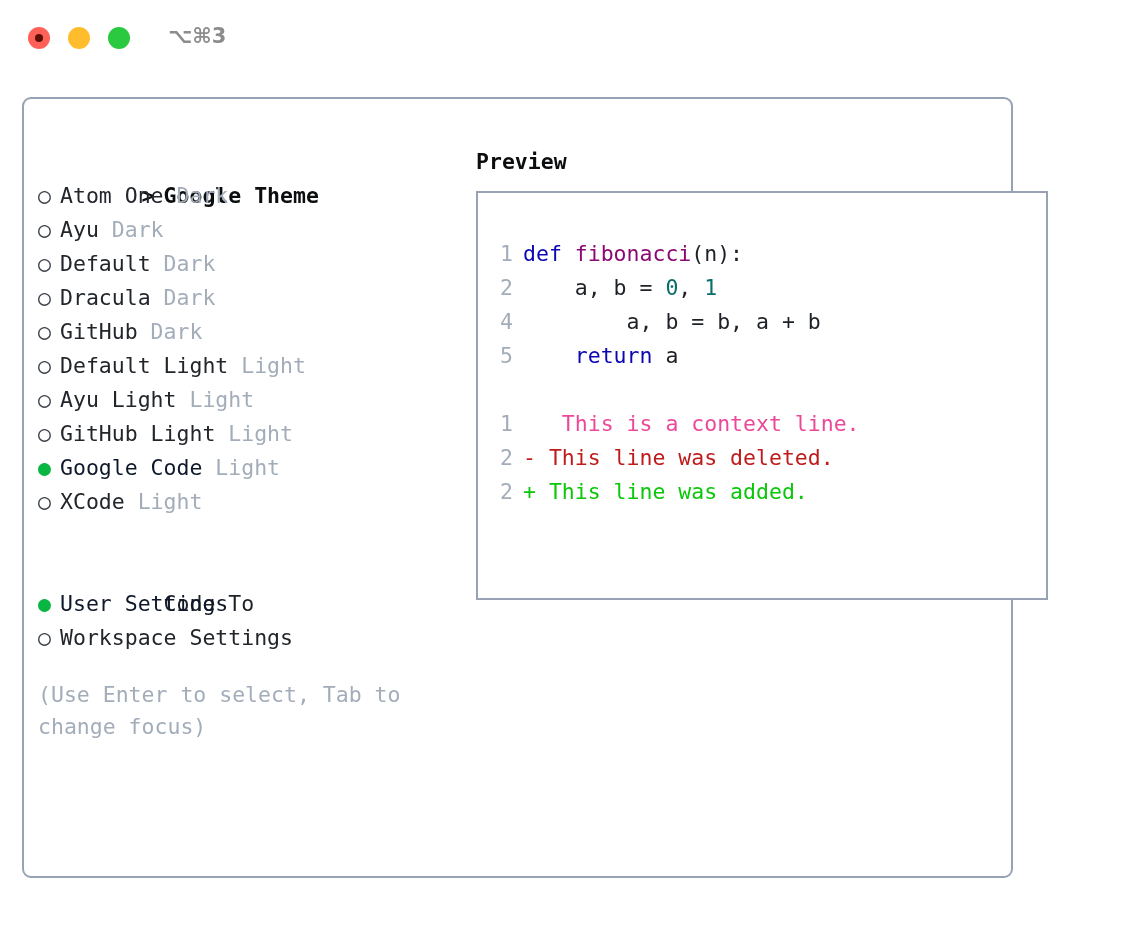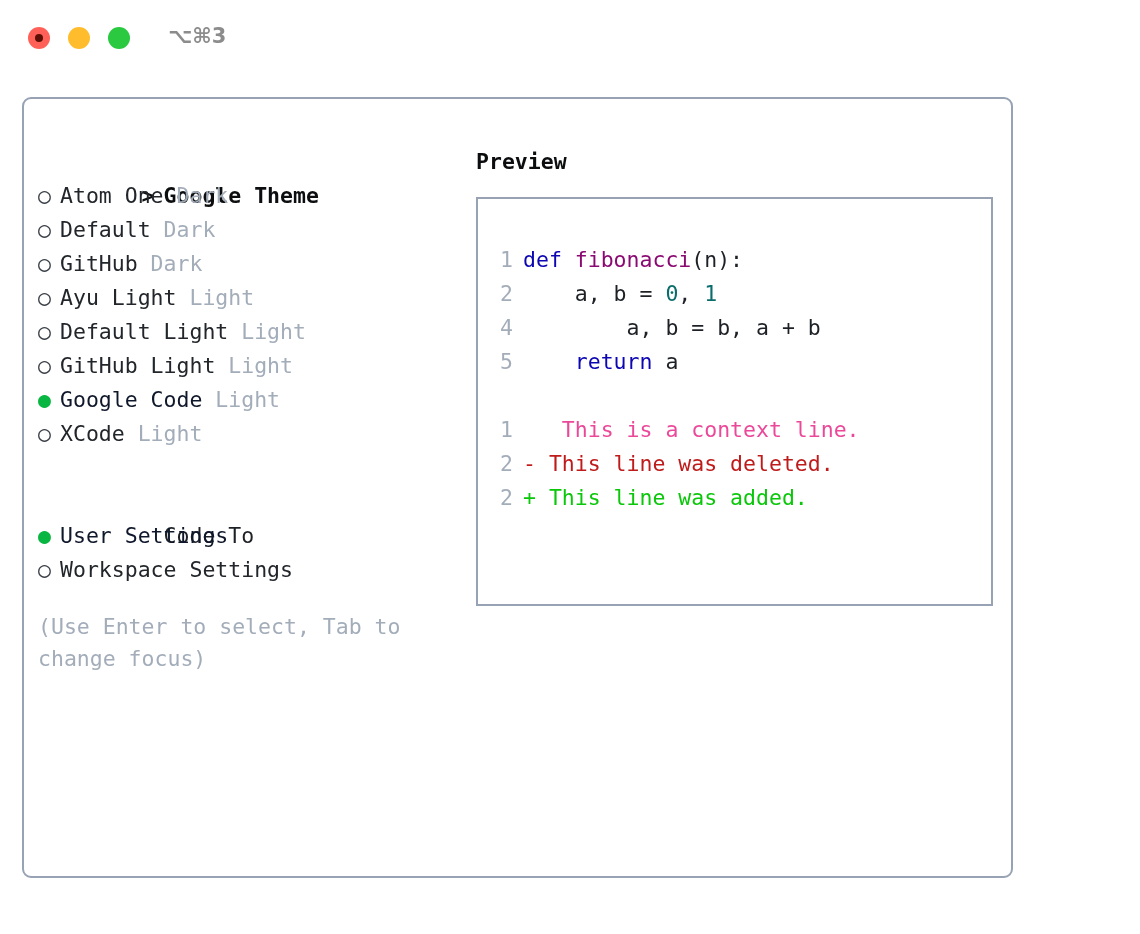--- a/index.html
+++ b/index.html
@@ -132,22 +132,22 @@
     top: 46px;
     width: 500px;
   }
   #preview-title {
     font-size: 21.5px;
     line-height: 34px;
     font-weight: bold;
     color: #0c0d0e;
   }
   #preview-box {
-    margin-top: 18px;
-    width: 517px;
+    margin-top: 12px;
+    width: 572px;
     height: 409px;
     border: 2px solid #97a3b4;
     box-sizing: border-box;
     background: #ffffff;
     position: relative;
   }
   #code-area {
     position: absolute;
     left: 9px;
     top: 44px;
@@ -189,24 +189,26 @@
   </div>
 
   <div id="panel">
 
     <div id="left-col">
       <div class="row header-row">
         <span class="bullet caret">&gt;</span><span>Google Theme</span>
       </div>
       <div id="theme-list">
           <div class="row"><span class="bullet bullet-empty">○</span><span>Atom One </span><span class="variant">Dark</span></div>
+          <div class="row"><span class="bullet bullet-empty">○</span><span>Ayu </span><span class="variant">Dark</span></div>
           <div class="row"><span class="bullet bullet-empty">○</span><span>Default </span><span class="variant">Dark</span></div>
+          <div class="row"><span class="bullet bullet-empty">○</span><span>Dracula </span><span class="variant">Dark</span></div>
           <div class="row"><span class="bullet bullet-empty">○</span><span>GitHub </span><span class="variant">Dark</span></div>
+          <div class="row"><span class="bullet bullet-empty">○</span><span>Default Light </span><span class="variant">Light</span></div>
           <div class="row"><span class="bullet bullet-empty">○</span><span>Ayu Light </span><span class="variant">Light</span></div>
-          <div class="row"><span class="bullet bullet-empty">○</span><span>Default Light </span><span class="variant">Light</span></div>
           <div class="row"><span class="bullet bullet-empty">○</span><span>GitHub Light </span><span class="variant">Light</span></div>
           <div class="row"><span class="bullet bullet-filled">●</span><span class="sel-green">Google Code </span><span class="variant">Light</span></div>
           <div class="row"><span class="bullet bullet-empty">○</span><span>XCode </span><span class="variant">Light</span></div>
         </div>
 
       <div class="spacer-row"></div>
 
       <div class="row">
         <span class="bullet"> </span><span class="plain-head">Code To</span>
       </div>

